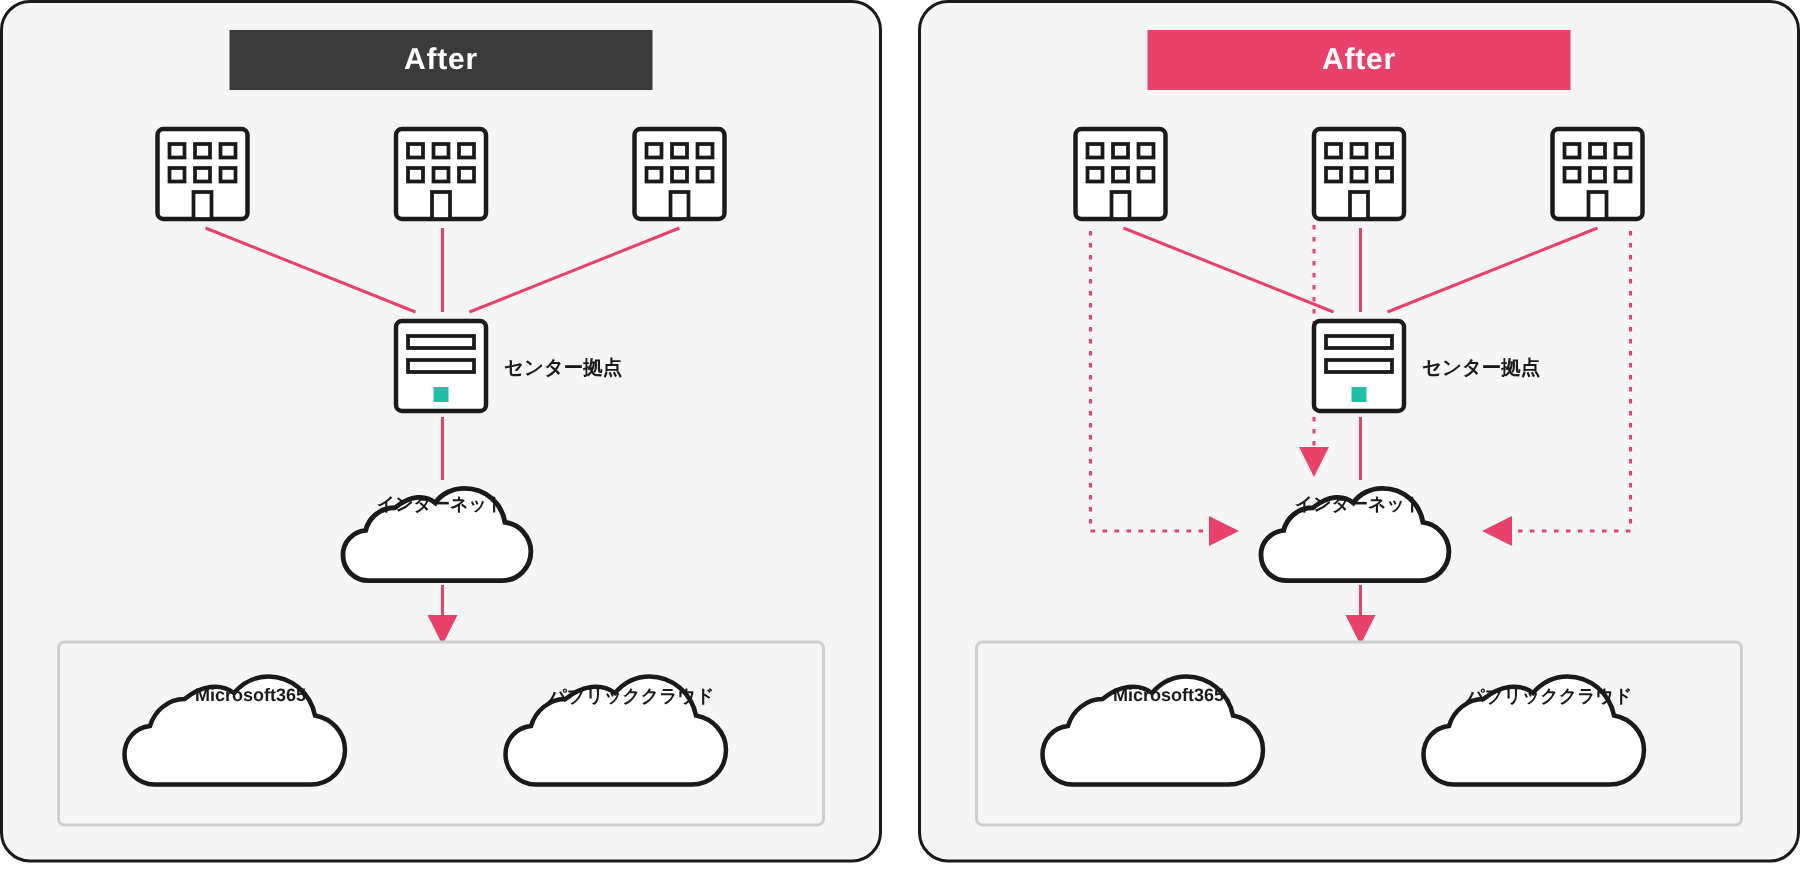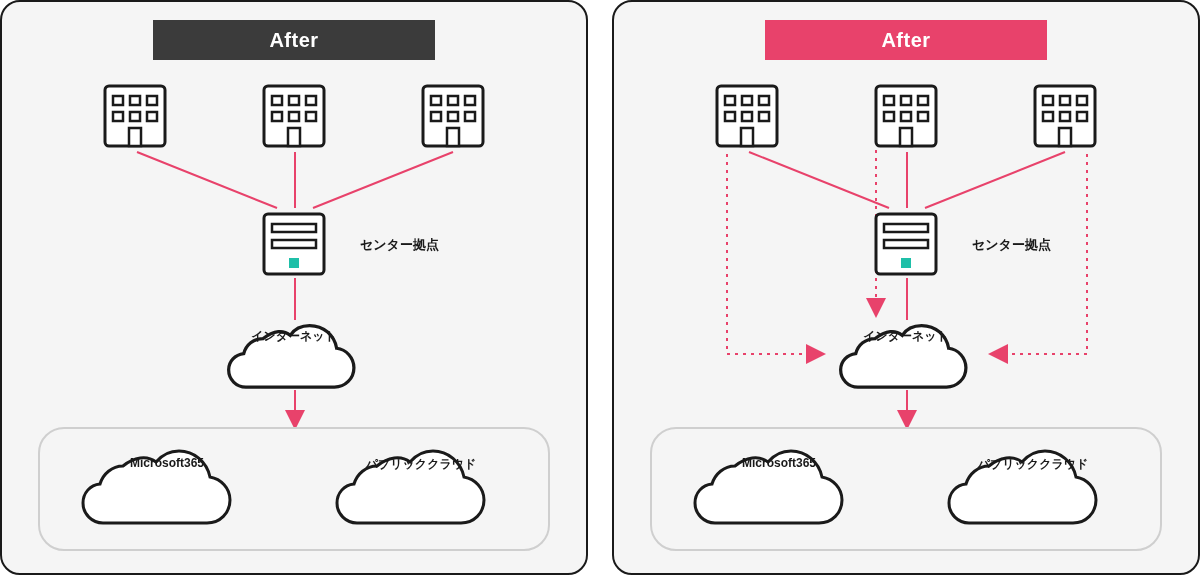--- a/index.html
+++ b/index.html
@@ -61,21 +61,21 @@
     top: 208px;
     left: 50%;
     transform: translateX(-50%);
     width: 68px;
     height: 68px;
   }
   .server-label {
     position: absolute;
     top: 234px;
     left: 50%;
-    margin-left: 66px;
+    margin-left: 42px;
     font-size: 13px;
     font-weight: 700;
     color: #1a1a1a;
     white-space: nowrap;
   }
 
   
   .internet {
     position: absolute;
     top: 316px;
@@ -96,21 +96,21 @@
 
   
   .tray {
     position: absolute;
     left: 50%;
     transform: translateX(-50%);
     bottom: 22px;
     width: 512px;
     height: 124px;
     border: 2px solid #cfcfcf;
-    border-radius: 26px;
+    border-radius: 5px;
     background: #f5f5f5;
     display: flex;
     justify-content: space-around;
     align-items: center;
   }
   .tray-cloud {
     position: relative;
     width: 180px;
     height: 90px;
     display: flex;

